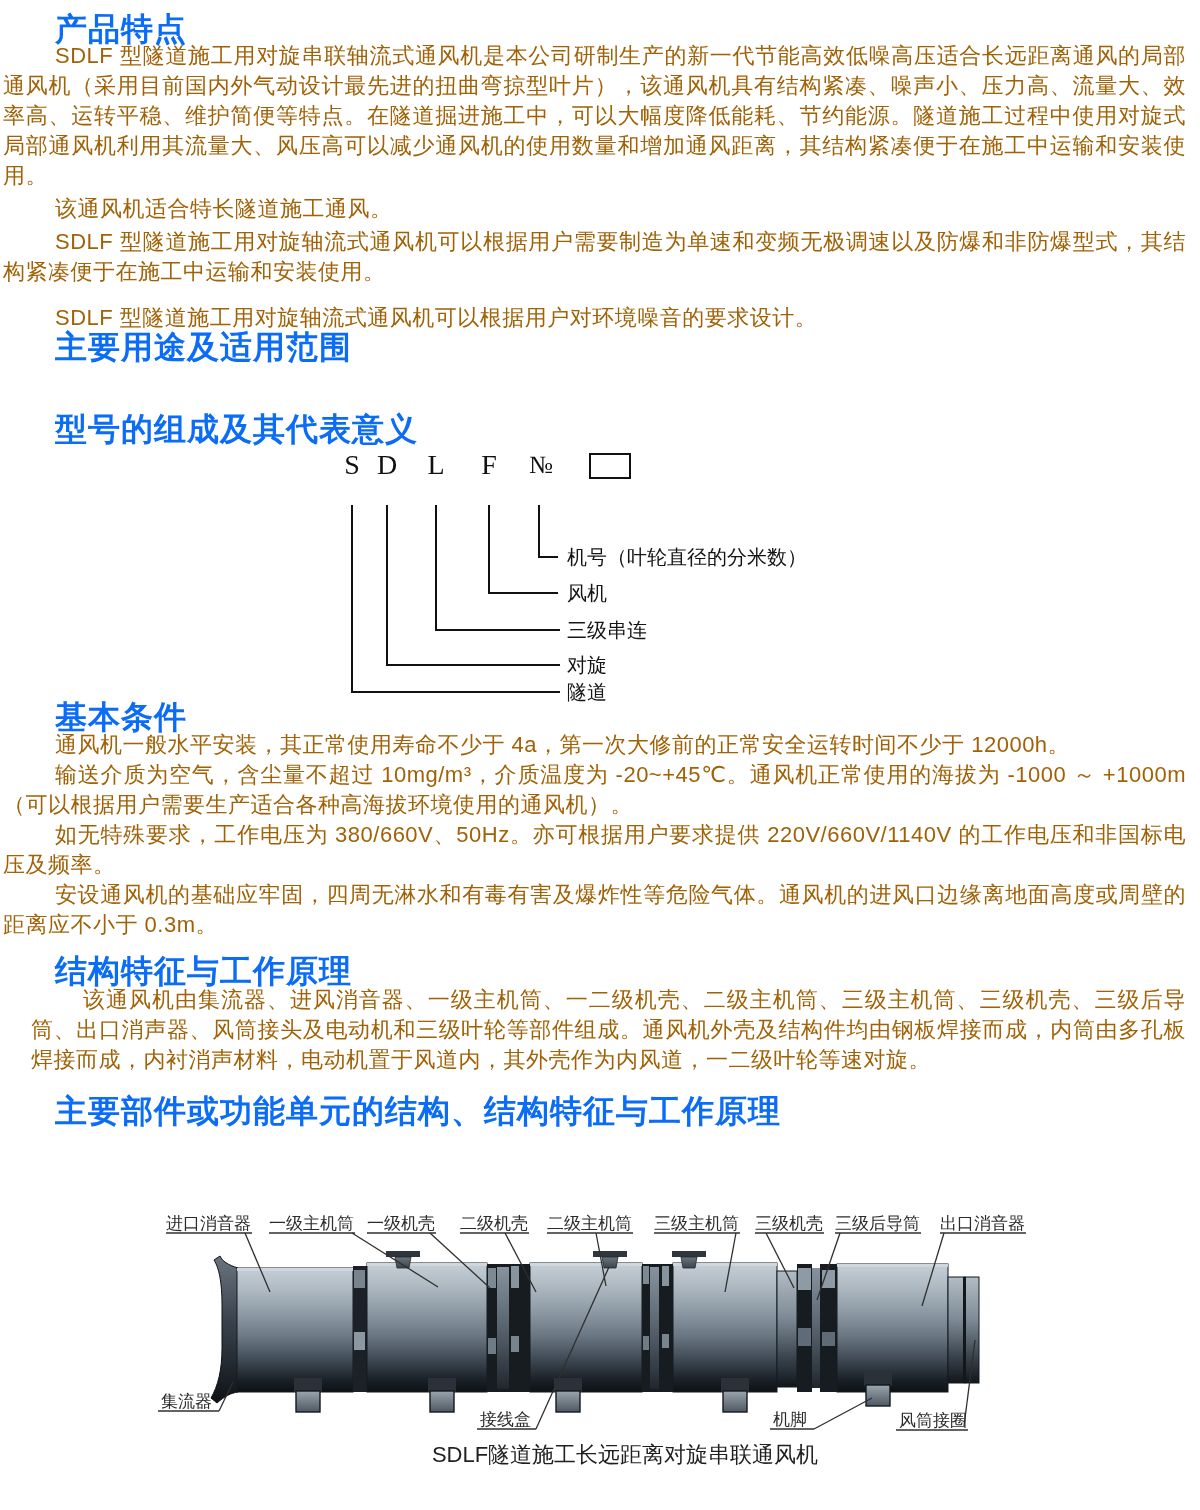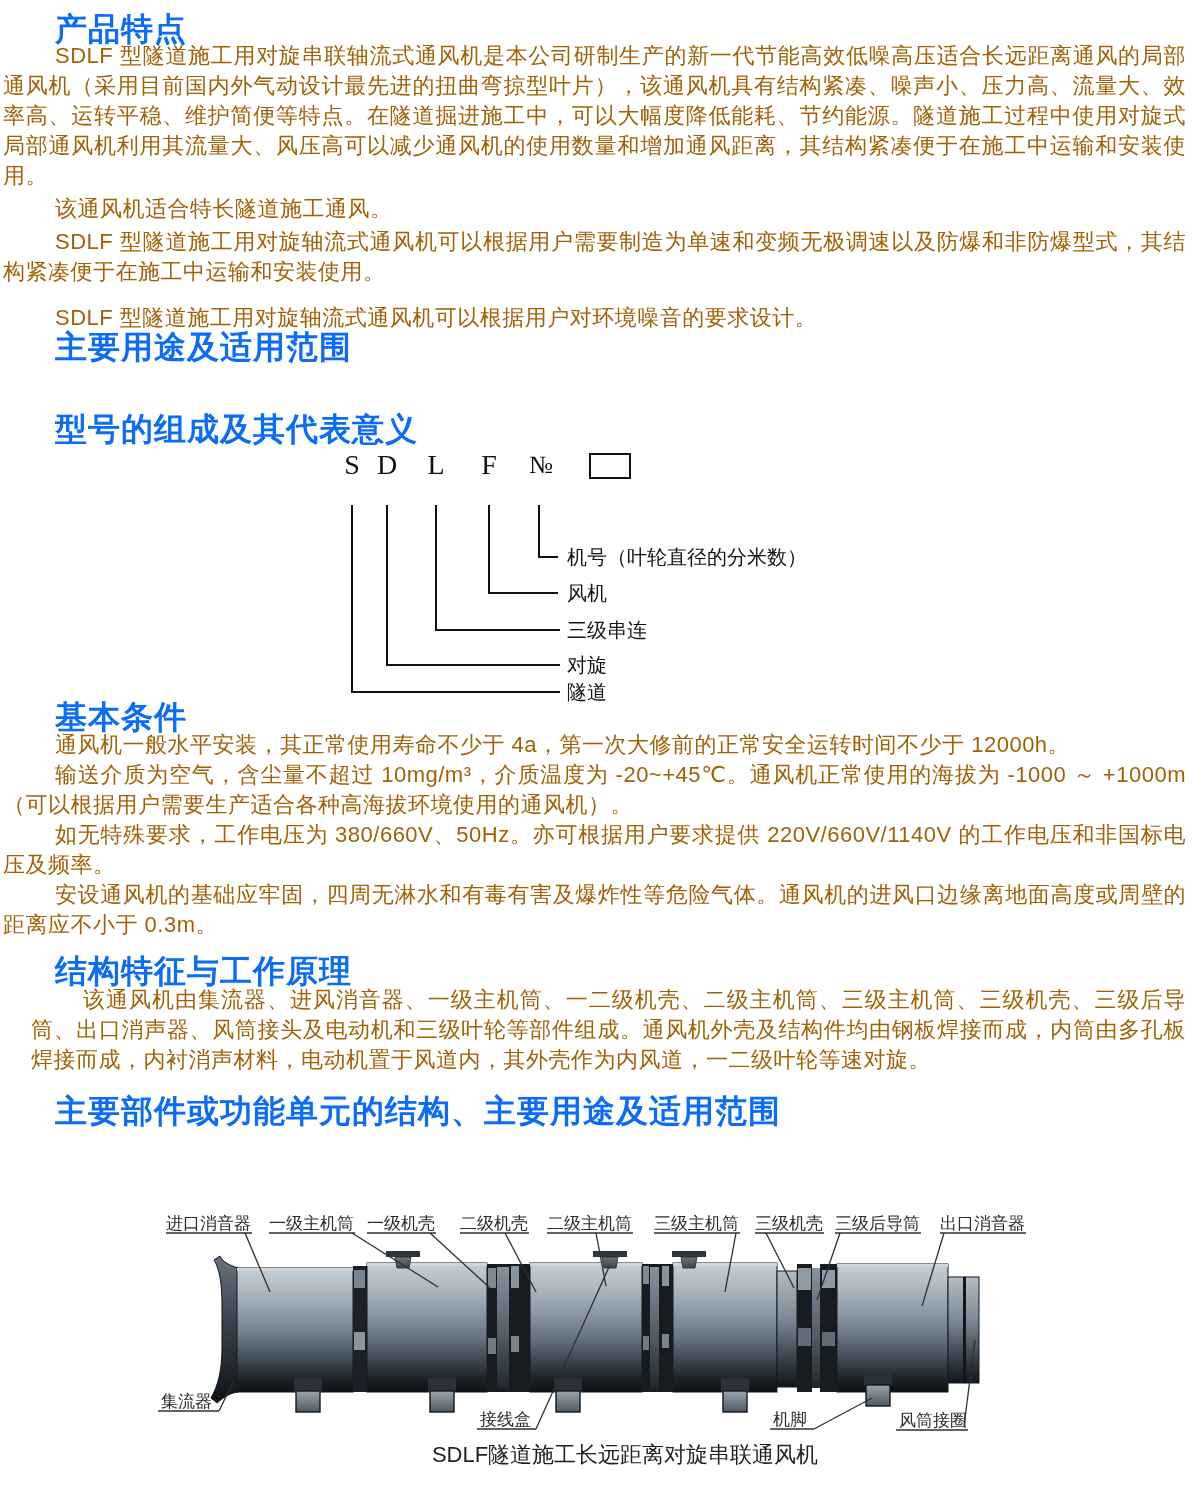--- a/index.html
+++ b/index.html
@@ -54,21 +54,21 @@
 
   <h2 class="sec abs" style="top:696px;">基本条件</h2>
   <p class="body abs" style="top:730px;">通风机一般水平安装，其正常使用寿命不少于 4a，第一次大修前的正常安全运转时间不少于 12000h。</p>
   <p class="body abs" style="top:760px;">输送介质为空气，含尘量不超过 10mg/m³，介质温度为 -20~+45℃。通风机正常使用的海拔为 -1000 ～ +1000m（可以根据用户需要生产适合各种高海拔环境使用的通风机）。</p>
   <p class="body abs" style="top:820px;">如无特殊要求，工作电压为 380/660V、50Hz。亦可根据用户要求提供 220V/660V/1140V 的工作电压和非国标电压及频率。</p>
   <p class="body abs" style="top:880px;">安设通风机的基础应牢固，四周无淋水和有毒有害及爆炸性等危险气体。通风机的进风口边缘离地面高度或周壁的距离应不小于 0.3m。</p>
 
   <h2 class="sec abs" style="top:950px;">结构特征与工作原理</h2>
   <p class="body abs" style="top:985px;margin-left:28px;">该通风机由集流器、进风消音器、一级主机筒、一二级机壳、二级主机筒、三级主机筒、三级机壳、三级后导筒、出口消声器、风筒接头及电动机和三级叶轮等部件组成。通风机外壳及结构件均由钢板焊接而成，内筒由多孔板焊接而成，内衬消声材料，电动机置于风道内，其外壳作为内风道，一二级叶轮等速对旋。</p>
 
-  <h2 class="sec abs" style="top:1090px;">主要部件或功能单元的结构、主要用途及适用范围</h2>
+  <h2 class="sec abs" style="top:1090px;">主要部件或功能单元的结构、结构特征与工作原理</h2>
 
   <svg class="abs" style="top:1200px;left:0;" width="1200" height="295" viewBox="0 0 1200 295">
     <defs>
       <linearGradient id="bodyGrad" x1="0" y1="0" x2="0" y2="1">
         <stop offset="0" stop-color="#c6cfd6"></stop>
           <stop offset="0.18" stop-color="#aeb9c2"></stop>
         <stop offset="0.38" stop-color="#8c99a4"></stop>
           <stop offset="0.55" stop-color="#6d7a86"></stop>
         <stop offset="0.74" stop-color="#404b56"></stop>
           <stop offset="0.9" stop-color="#1b2128"></stop>

